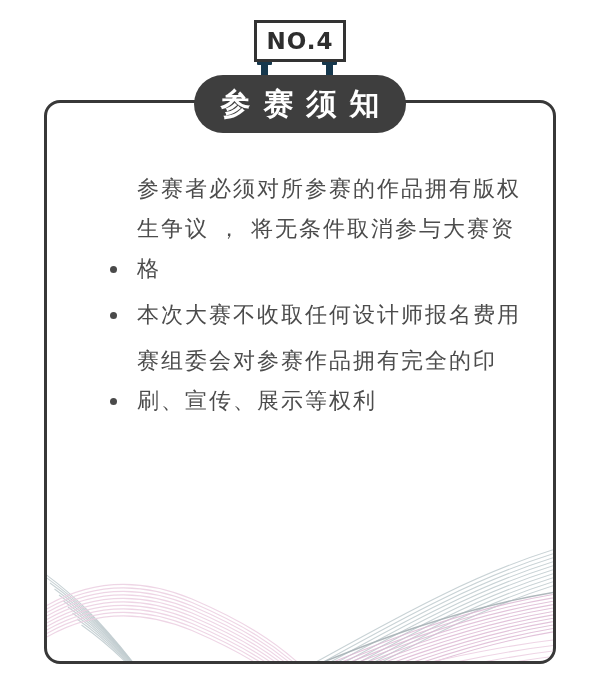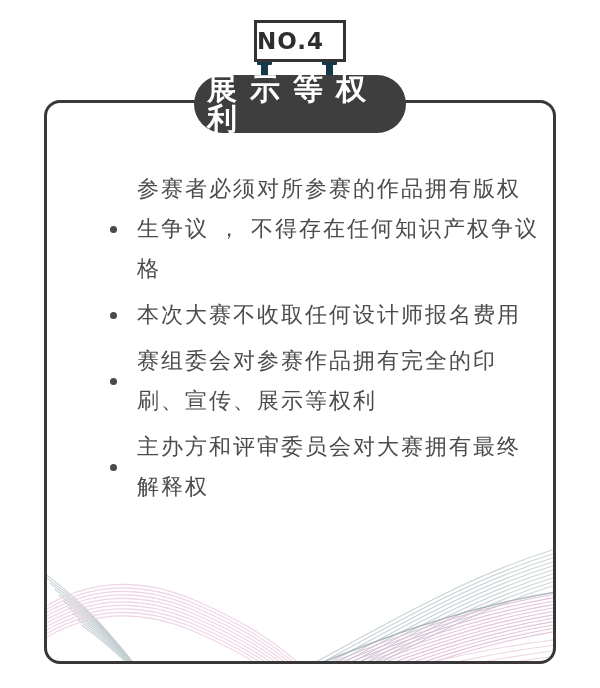--- a/index.html
+++ b/index.html
@@ -8,21 +8,21 @@
     background:#ffffff;
     font-family:"DejaVu Sans","Liberation Sans",sans-serif;
   }
   .page{position:absolute;inset:0;}
 
   
   .badge{
     position:absolute;left:50%;top:20px;transform:translateX(-50%);
     width:86px;height:36px;background:#ffffff;
     border:3px solid #333333;z-index:5;
-    display:flex;align-items:center;
+    display:flex;align-items:center;justify-content:center;
   }
   .badge span{
     font-size:23px;font-weight:bold;color:#2e2e2e;letter-spacing:1px;
   }
 
   
   .connector{
     position:absolute;top:59px;width:15px;height:19px;z-index:1;
   }
   .connector.left{left:257px;}
@@ -52,21 +52,21 @@
     position:absolute;left:44px;top:100px;width:512px;height:564px;
     box-sizing:border-box;border:3px solid #383838;border-radius:16px;
     background:#ffffff;overflow:hidden;z-index:2;
   }
 
   
   .notice-list{
     list-style:none;margin:0;position:absolute;left:0;right:0;top:66px;
     padding:0 20px 0 50px;z-index:2;
   }
-  .notice-item{display:flex;align-items:center;margin-bottom:6px;}
+  .notice-item{display:flex;align-items:flex-end;margin-bottom:6px;}
   .dot-col{flex:0 0 40px;position:relative;height:40px;}
   .dot-col::before{
     content:"";position:absolute;left:13px;top:17px;width:7px;height:7px;
     border-radius:50%;background:#4a4a4a;
   }
   .lines{flex:1;}
   .line{
     white-space:nowrap;font-size:22px;line-height:40px;font-weight:500;
     color:#4c4c4c;letter-spacing:2px;
   }
@@ -83,56 +83,49 @@
 <div class="page">
 
   <div class="badge">
     <span>NO.4</span>
   </div>
 
   <div class="connector left"></div>
   <div class="connector right"></div>
 
   <div class="pill">
-    <span>展示等权利</span>
+    <span>参赛须知</span>
   </div>
 
   <div class="card">
     <ul class="notice-list" id="notice-list">
   <li class="notice-item">
     <span class="dot-col"></span>
     <div class="lines">
             <div class="line">参赛者必须对所参赛的作品拥有版权</div>
-            <div class="line">生争议 ， 不得存在任何知识产权争议</div>
+            <div class="line">生争议 ， 将无条件取消参与大赛资</div>
             <div class="line">格</div>
           </div>
   </li>
 
   <li class="notice-item">
     <span class="dot-col"></span>
     <div class="lines">
             <div class="line">本次大赛不收取任何设计师报名费用</div>
           </div>
   </li>
 
   <li class="notice-item">
     <span class="dot-col"></span>
     <div class="lines">
             <div class="line">赛组委会对参赛作品拥有完全的印</div>
             <div class="line">刷、宣传、展示等权利</div>
           </div>
   </li>
 
-  <li class="notice-item">
-    <span class="dot-col"></span>
-    <div class="lines">
-            <div class="line">主办方和评审委员会对大赛拥有最终</div>
-            <div class="line">解释权</div>
-          </div>
-  </li>
 </ul>
     <svg class="waves" id="waves" viewBox="0 0 506 170" preserveAspectRatio="none">
         <g>
           <path d="M -6 80 C 25 102, 52 128, 88 174" fill="none" stroke="#c2cdd0" stroke-width="1.1" opacity="0.9" transform="translate(0,0)"></path>
           <path d="M -6 80 C 25 102, 52 128, 88 174" fill="none" stroke="#c2cdd0" stroke-width="1.1" opacity="0.9" transform="translate(4.5,6)"></path>
           <path d="M -6 80 C 25 102, 52 128, 88 174" fill="none" stroke="#c2cdd0" stroke-width="1.1" opacity="0.9" transform="translate(9,12)"></path>
           <path d="M -6 80 C 25 102, 52 128, 88 174" fill="none" stroke="#c2cdd0" stroke-width="1.1" opacity="0.9" transform="translate(13.5,18)"></path>
           <path d="M -6 80 C 25 102, 52 128, 88 174" fill="none" stroke="#c2cdd0" stroke-width="1.1" opacity="0.9" transform="translate(18,24)"></path>
           <path d="M -6 80 C 25 102, 52 128, 88 174" fill="none" stroke="#c2cdd0" stroke-width="1.1" opacity="0.9" transform="translate(22.5,30)"></path>
           <path d="M -6 80 C 25 102, 52 128, 88 174" fill="none" stroke="#c2cdd0" stroke-width="1.1" opacity="0.9" transform="translate(27,36)"></path>

